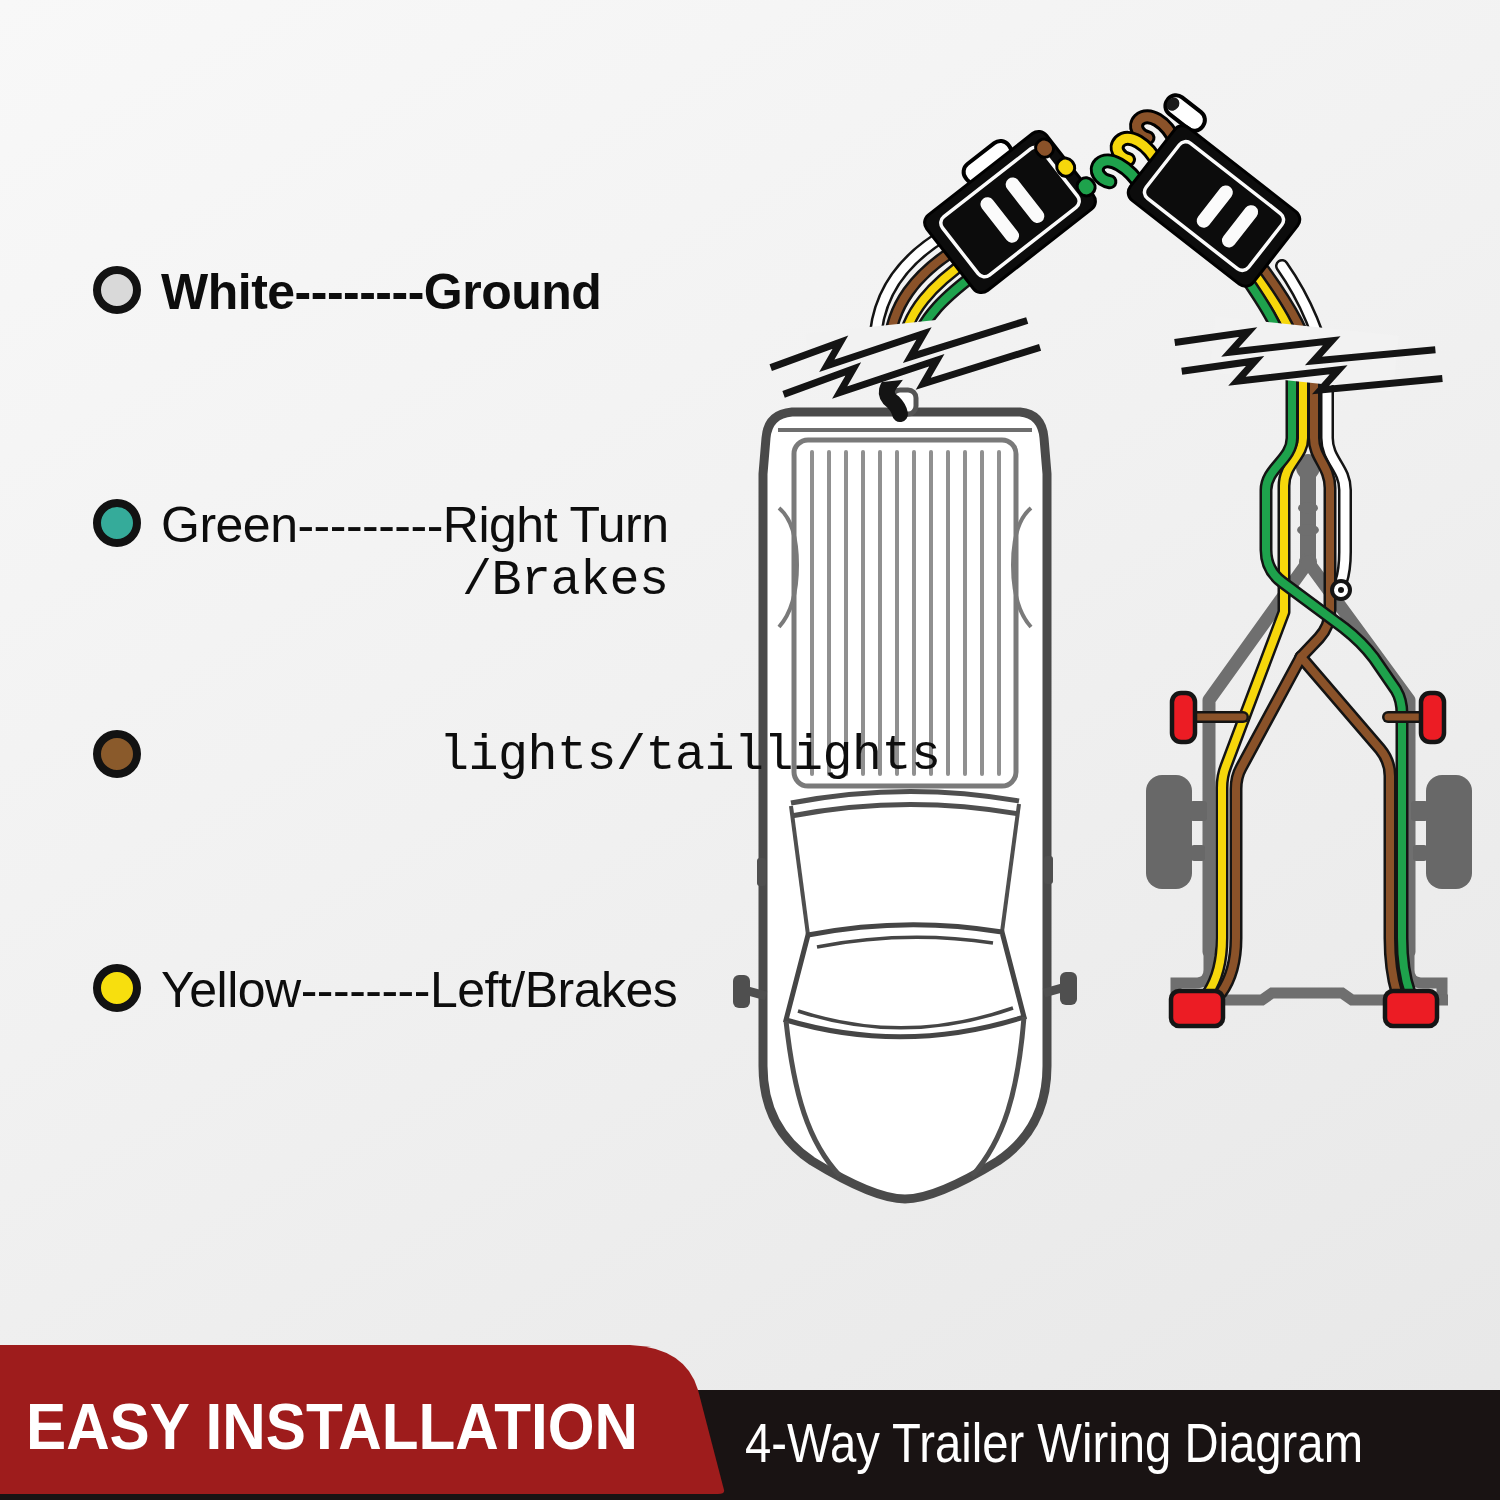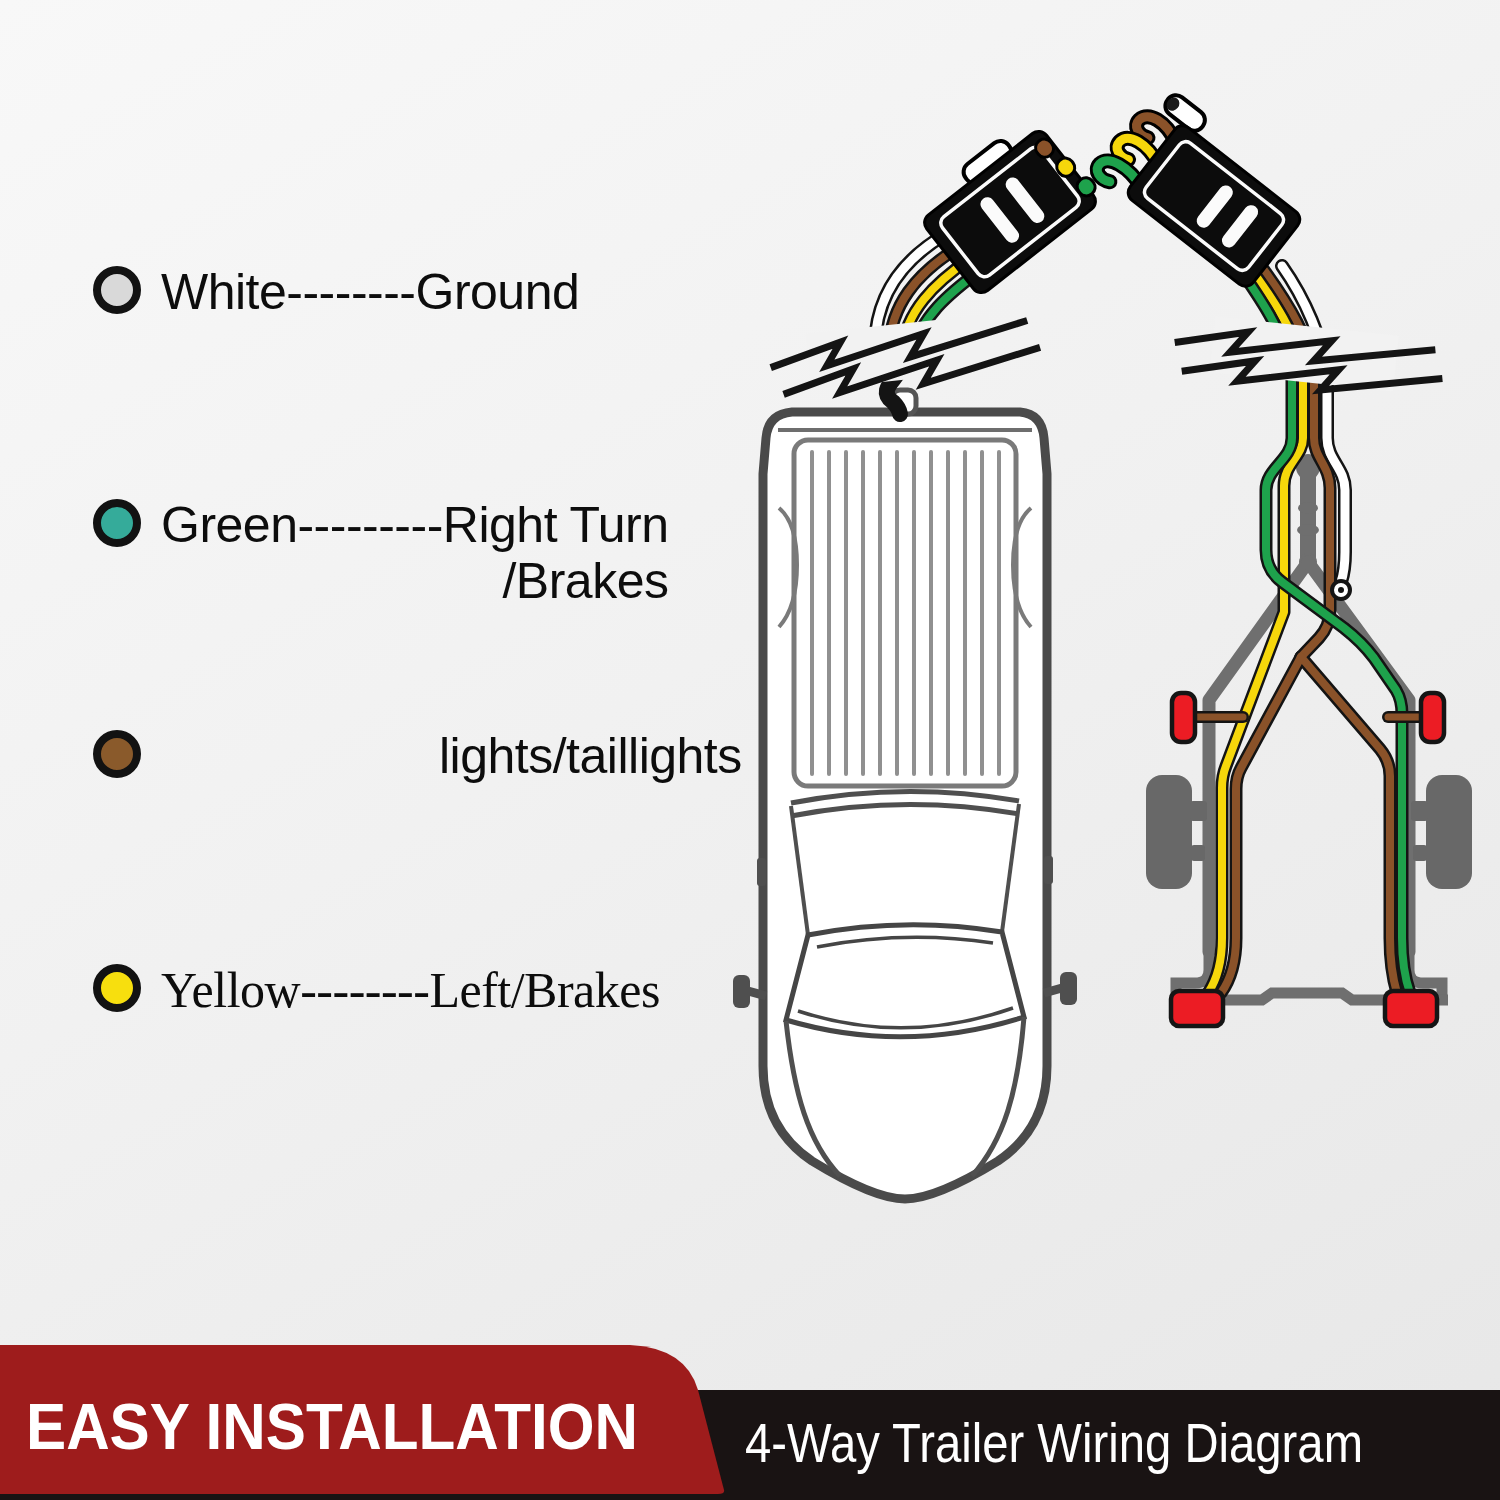--- a/index.html
+++ b/index.html
@@ -11,21 +11,21 @@
   .legend{position:absolute;left:0;top:0;width:760px;}
   .legend-row{position:absolute;display:flex;align-items:flex-start;left:93px;}
   .legend-swatch{
     width:48px;height:48px;border-radius:50%;border:8px solid #121212;
     box-sizing:border-box;flex:0 0 auto;margin-top:2px;
   }
   .legend-text{
     margin-left:20px;font-size:50px;line-height:56px;color:#0d0d0d;
     letter-spacing:-0.5px;white-space:nowrap;
   }
-  .legend-line2{white-space:nowrap;}
+  .legend-line2{white-space:nowrap;font-family:Liberation Mono, monospace;}
   svg{position:absolute;left:0;top:0;}
   .banner-left-text{font-family:"Liberation Sans",sans-serif;font-weight:bold;font-size:64px;}
   .banner-right-text{font-family:"Liberation Sans",sans-serif;font-weight:normal;font-size:56px;}
 </style>
 </head>
 <body>
 
 <div class="canvas">
 
   <svg width="1500" height="1500" viewBox="0 0 1500 1500">
@@ -187,21 +187,21 @@
     <g>
       <rect x="0" y="1390" width="1500" height="110" fill="#191313"></rect>
       <path d="M0,1345 H630 Q686,1348 698,1390 L724,1490 Q725,1494 718,1494 H0 Z" fill="#9e1c1c"></path>
       <text class="banner-left-text" x="26" y="1449" textLength="612" lengthAdjust="spacingAndGlyphs" fill="#ffffff">EASY INSTALLATION</text>
       <text class="banner-right-text" x="745" y="1462" textLength="618" lengthAdjust="spacingAndGlyphs" fill="#ffffff">4-Way Trailer Wiring Diagram</text>
     </g>
   </svg>
 
   <div class="legend">
 
-    <div class="legend-row" style="top:264px;">
+    <div class="legend-row" style="top:264px;font-weight:bold;">
       <div class="legend-swatch" style="background-color: rgb(217, 217, 217);"></div>
       <div class="legend-text">
         <div class="legend-line1">White--------Ground</div>
       </div>
     </div>
 
     <div class="legend-row" style="top:497px;text-align:right;">
       <div class="legend-swatch" style="background-color: rgb(53, 171, 154);"></div>
       <div class="legend-text">
         <div class="legend-line1">Green---------Right Turn</div>
@@ -209,21 +209,21 @@
       </div>
     </div>
 
     <div class="legend-row" style="top:728px;">
       <div class="legend-swatch" style="background-color: rgb(138, 90, 43);"></div>
       <div class="legend-text">
         <div class="legend-line2" style="margin-left:278px;">lights/taillights</div>
       </div>
     </div>
 
-    <div class="legend-row" style="top:962px;font-family:Liberation Serif, serif;">
+    <div class="legend-row" style="top:962px;">
       <div class="legend-swatch" style="background-color: rgb(247, 223, 14);"></div>
       <div class="legend-text">
         <div class="legend-line1">Yellow--------Left/Brakes</div>
       </div>
     </div>
 
   </div>
 </div>
 
 </body></html>

